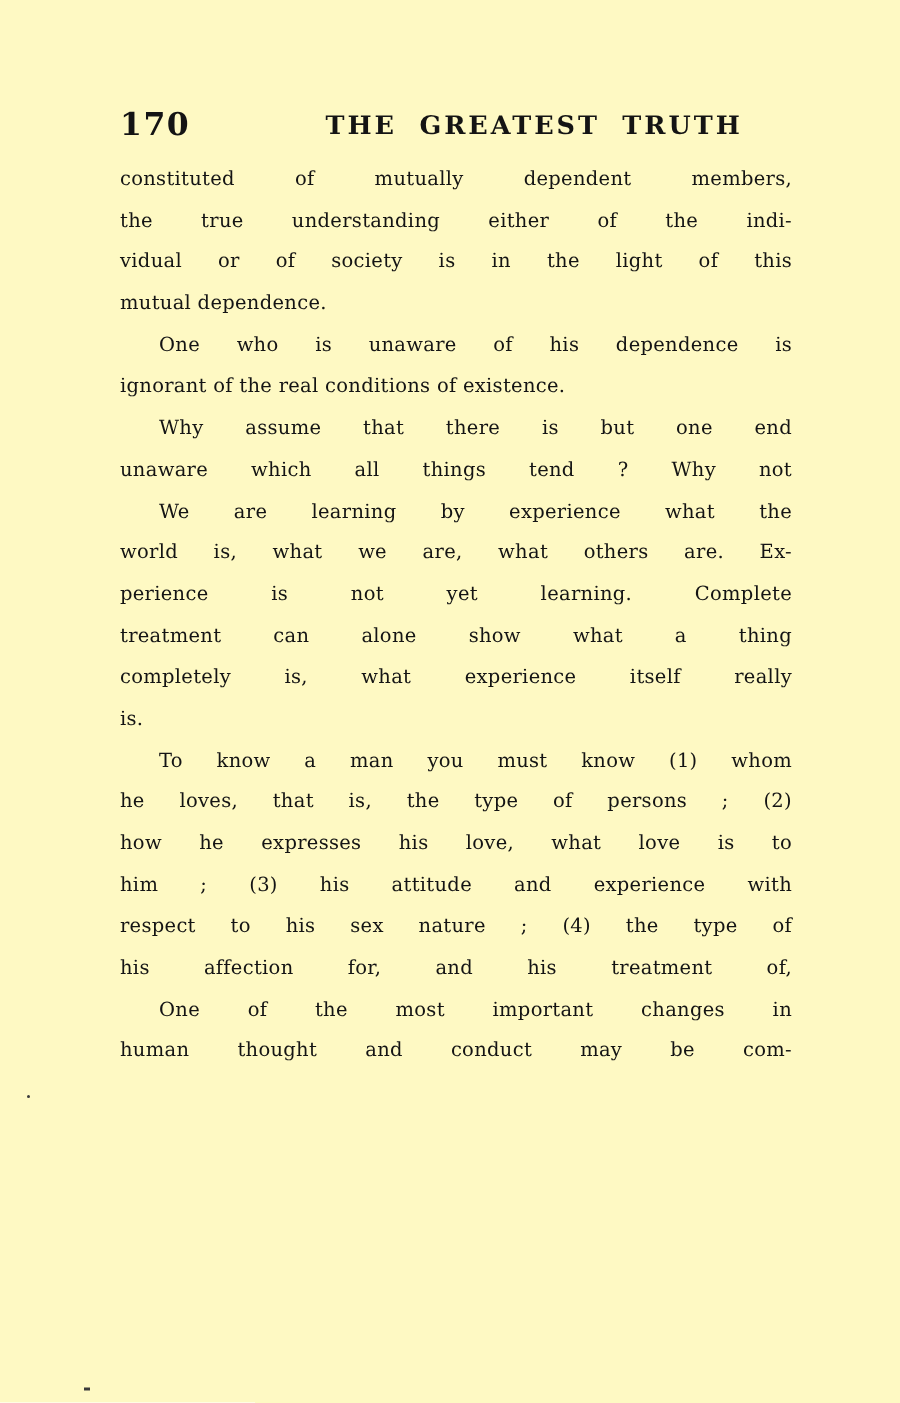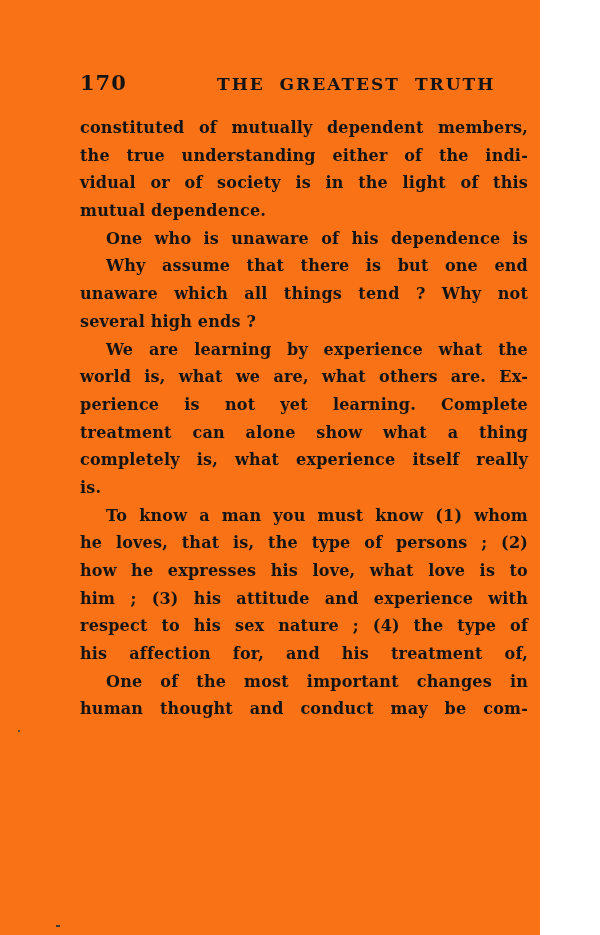--- a/index.html
+++ b/index.html
@@ -2,23 +2,23 @@
 <html><head>
 <meta charset="utf-8">
 <style>
   html, body {
     margin: 0;
     padding: 0;
     background: #ffffff;
   }
   .scan-page {
     position: relative;
-    width: 540px;
+    width: 600px;
     height: 935px;
-    background: #f97316;
+    background: #fef9c3;
     overflow: hidden;
     font-family: "DejaVu Serif", "Liberation Serif", serif;
     color: #141414;
   }
   .page-header {
     position: absolute;
     left: 80px;
     top: 70px;
     width: 448px;
     height: 28px;
@@ -46,23 +46,23 @@
     left: 80px;
     top: 109px;
     width: 448px;
   }
   .paragraph {
     margin: 0;
     padding: 0;
   }
   .text-line {
     height: 27.7px;
-    line-height: 38px;
-    font-size: 16px;
-    font-weight: bold;
+    line-height: 21px;
+    font-size: 13px;
+    font-weight: normal;
     letter-spacing: 0.2px;
     text-align: justify;
     text-align-last: justify;
     white-space: normal;
     overflow: visible;
   }
   .pfirst {
     padding-left: 26px;
   }
   .plast {
@@ -100,26 +100,26 @@
 
     <div class="paragraph">
       <div class="text-line">constituted of mutually dependent members,</div>
       <div class="text-line">the true understanding either of the indi-</div>
       <div class="text-line">vidual or of society is in the light of this</div>
       <div class="text-line plast">mutual dependence.</div>
     </div>
 
     <div class="paragraph">
       <div class="text-line pfirst">One who is unaware of his dependence is</div>
+      <div class="text-line plast">ignorant of the real conditions of existence.</div>
     </div>
 
     <div class="paragraph">
       <div class="text-line pfirst">Why assume that there is but one end</div>
       <div class="text-line">unaware which all things tend ?  Why not</div>
-      <div class="text-line plast">several high ends ?</div>
     </div>
 
     <div class="paragraph">
       <div class="text-line pfirst">We are learning by experience what the</div>
       <div class="text-line">world is, what we are, what others are.  Ex-</div>
       <div class="text-line">perience is not yet learning.  Complete</div>
       <div class="text-line">treatment can alone show what a thing</div>
       <div class="text-line">completely is, what experience itself really</div>
       <div class="text-line plast">is.</div>
     </div>

